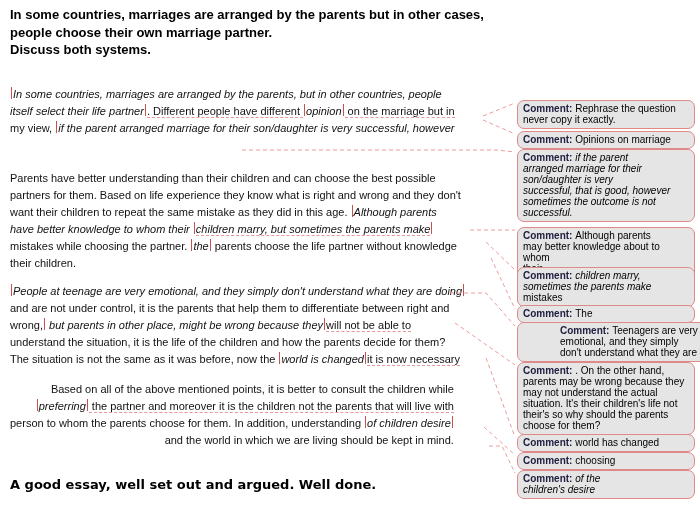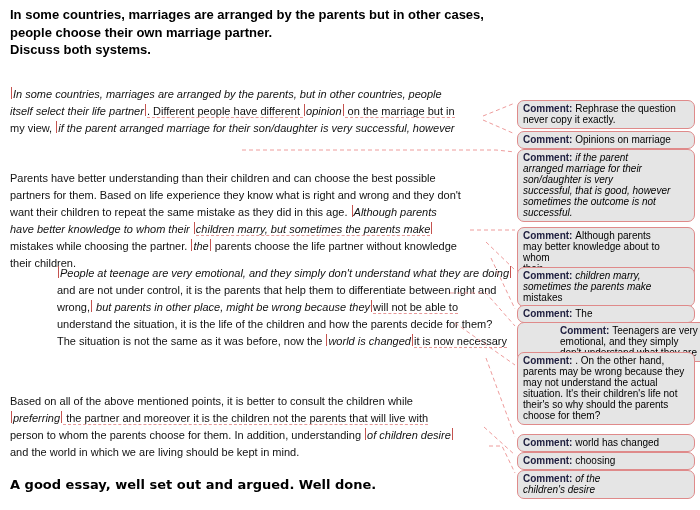--- a/index.html
+++ b/index.html
@@ -39,28 +39,28 @@
       <div class="line"><span>my view, </span><span class="anchor-bar"></span><span class="it">if the parent arranged marriage for their son/daughter is very successful, however</span></div>
     </div>
     <div class="para" style="top: 170px;">
       <div class="line"><span>Parents have better understanding than their children and can choose the best possible</span></div>
       <div class="line"><span>partners for them. Based on life experience they know what is right and wrong and they don't</span></div>
       <div class="line"><span>want their children to repeat the same mistake as they did in this age. </span><span class="anchor-bar"></span><span class="it">Although parents</span></div>
       <div class="line"><span class="it">have better knowledge to whom their </span><span class="anchor-bar"></span><span class="it ul">children marry, but sometimes the parents make</span><span class="anchor-bar"></span></div>
       <div class="line"><span>mistakes while choosing the partner. </span><span class="anchor-bar"></span><span class="it">the</span><span class="anchor-bar"></span><span> parents choose the life partner without knowledge</span></div>
       <div class="line"><span>their children.</span></div>
     </div>
-    <div class="para" style="top: 265px; margin-left: 47px;">
+    <div class="para" style="top: 283px;">
       <div class="line"><span class="anchor-bar"></span><span class="it">People at teenage are very emotional, and they simply don't understand what they are doing</span><span class="anchor-bar"></span></div>
       <div class="line"><span>and are not under control, it is the parents that help them to differentiate between right and</span></div>
       <div class="line"><span>wrong,</span><span class="anchor-bar"></span><span> </span><span class="it">but parents in other place, might be wrong because they</span><span class="anchor-bar"></span><span class="ul">will not be able to</span></div>
       <div class="line"><span>understand the situation, it is the life of the children and how the parents decide for them?</span></div>
       <div class="line"><span>The situation is not the same as it was before, now the </span><span class="anchor-bar"></span><span class="it">world is changed</span><span class="anchor-bar"></span><span class="ul">it is now necessary</span></div>
     </div>
-    <div class="para" style="top: 393px;">
+    <div class="para" style="top: 381px; text-align: right;">
       <div class="line"><span>Based on all of the above mentioned points, it is better to consult the children while</span></div>
       <div class="line"><span class="anchor-bar"></span><span class="it">preferring</span><span class="anchor-bar"></span><span class="ul"> the partner and moreover it is the children not the parents that will live with</span></div>
       <div class="line"><span>person to whom the parents choose for them. In addition, understanding </span><span class="anchor-bar"></span><span class="it">of children desire</span><span class="anchor-bar"></span></div>
       <div class="line"><span>and the world in which we are living should be kept in mind.</span></div>
     </div>
   </div>
 
 <div class="comments">
     <div class="comment" style="top: 100px;"><b>Comment: </b><span>Rephrase the question
 never copy it exactly.</span></div>
@@ -74,21 +74,21 @@
     <div class="comment" style="top: 227px;"><b>Comment: </b><span>Although parents
 may better knowledge about to whom
 their</span></div>
     <div class="comment" style="top: 267px;"><b>Comment: </b><span class="it">children marry,
 sometimes the parents make
 </span><span>mistakes</span></div>
     <div class="comment" style="top: 305px;"><b>Comment: </b><span>The</span></div>
     <div class="comment" style="top: 322px; padding-left: 42px;"><b>Comment: </b><span>Teenagers are very
 emotional, and they simply
 don't understand what they are doing</span></div>
-    <div class="comment" style="top: 352px;"><b>Comment: </b><span>. On the other hand,
+    <div class="comment" style="top: 362px;"><b>Comment: </b><span>. On the other hand,
 parents may be wrong because they
 may not understand the actual
 situation. It's their children's life not
 their's so why should the parents
 choose for them?</span></div>
     <div class="comment" style="top: 434px;"><b>Comment: </b><span>world has changed</span></div>
     <div class="comment" style="top: 452px;"><b>Comment: </b><span>choosing</span></div>
     <div class="comment" style="top: 470px;"><b>Comment: </b><span class="it">of the
 children's desire</span></div>
   </div>

